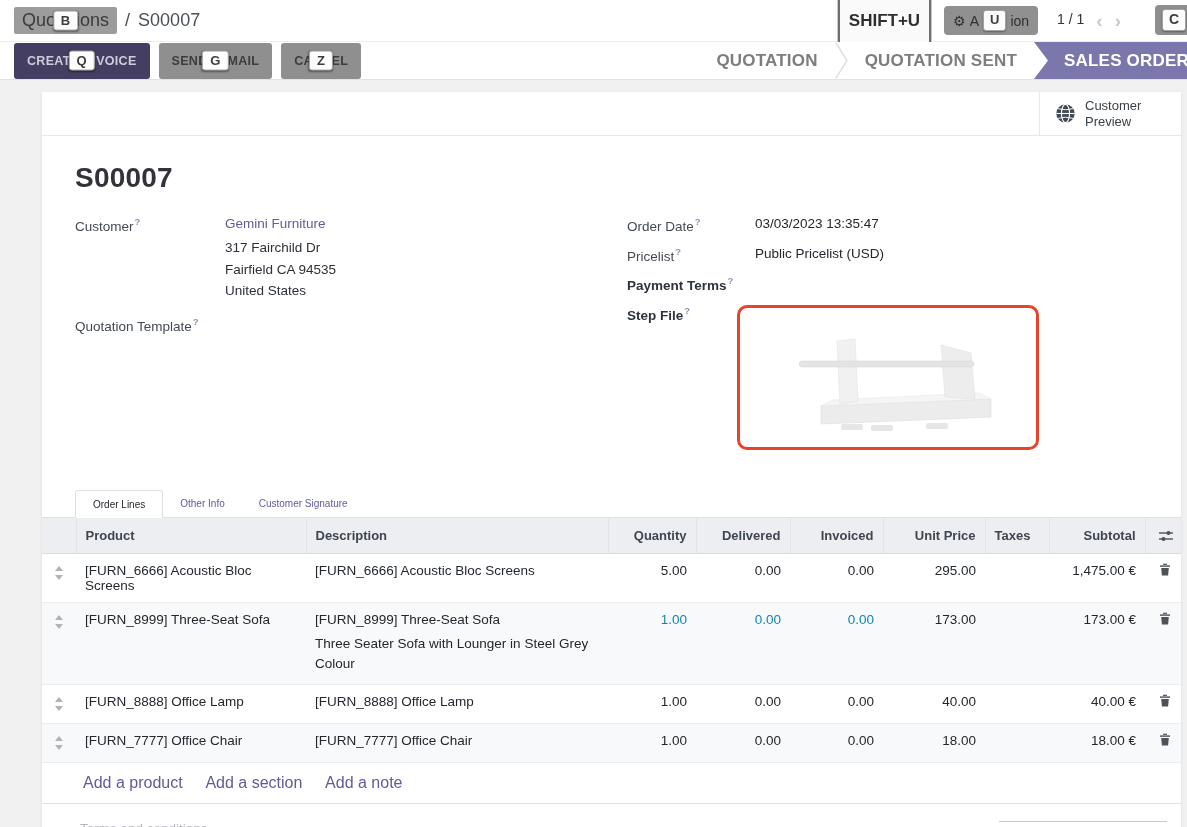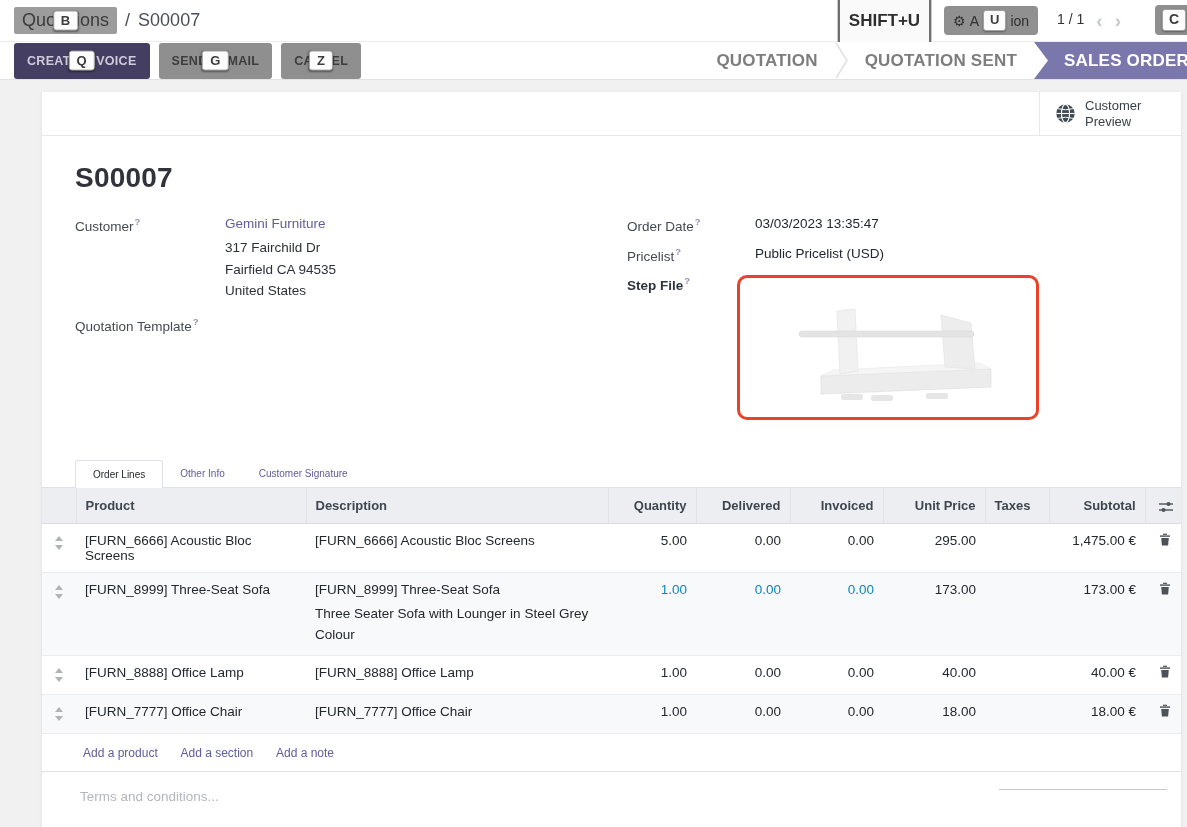--- a/index.html
+++ b/index.html
@@ -108,21 +108,21 @@
   thead th.num { text-align: right; }
   tbody td { font-size: 13.5px; color: #23282e; padding: 9px 9px; vertical-align: top; }
   tr.line { border-top: 1px solid #ecedef; }
   tr.line:nth-child(even) { background: #f8f9fa; }
   td.num { text-align: right; }
   .edited { color: #0d87b5; }
   .handle-cell { text-align: center; padding-top: 12px; }
   .trash-cell { text-align: right; padding-right: 10px; }
   .desc2 { margin-top: 7px; line-height: 1.55; }
   tr.footer-row td { padding: 11px 9px 11px 41px; border-top: 1px solid #ecedef; border-bottom: 1px solid #dde0e4; }
-  .add-link { color: #5f5c9c; font-weight: 500; margin-right: 19px; font-size: 12px; cursor: pointer; }
+  .add-link { color: #5f5c9c; font-weight: 500; margin-right: 19px; font-size: 16px; cursor: pointer; }
   
   .sheet-bottom { display: flex; justify-content: space-between; padding: 17px 14px 0 38px; }
   .terms { color: #b4b6bc; font-size: 13.5px; cursor: text; }
   .total-block {
     width: 168px; border-top: 1px solid #c9c9c9; padding-top: 10px;
     display: flex; justify-content: space-between; align-items: baseline;
   }
   .icon-svg { display: inline-block; vertical-align: middle; }
 </style>
 </head>
@@ -231,20 +231,24 @@
         </div>
 
         <div class="col-right">
           <div class="field-row">
             <span class="f-label"><span>Order Date</span><sup class="help">?</sup></span>
             <span class="f-value">03/03/2023 13:35:47</span>
           </div>
           <div class="field-row">
             <span class="f-label"><span>Pricelist</span><sup class="help">?</sup></span>
             <span class="f-value">Public Pricelist (USD)</span>
+          </div>
+          <div class="field-row">
+            <span class="f-label bold"><span>Payment Terms</span><sup class="help">?</sup></span>
+            <span class="f-value"></span>
           </div>
           <div class="field-row" style="">
             <span class="f-label bold"><span>Step File</span><sup class="help">?</sup></span>
             <span class="stepfile-box">
               <svg width="294" height="133" viewBox="0 0 294 133">
                 <polygon points="80,95 250,88 250,106 80,113" fill="#ececec" stroke="#dcdcdc" stroke-width="0.6"></polygon>
                 <polygon points="80,95 250,88 238,82 92,89" fill="#f5f5f5" stroke="#e3e3e3" stroke-width="0.5"></polygon>
                 <polygon points="96,30 114,28 117,90 99,93" fill="#f1f1f1" stroke="#e0e0e0" stroke-width="0.6"></polygon>
                 <polygon points="200,34 230,42 234,88 204,86" fill="#ededed" stroke="#e0e0e0" stroke-width="0.6"></polygon>
                 <rect x="58" y="50" width="175" height="6" rx="3" fill="#e4e4e4" stroke="#d6d6d6" stroke-width="0.5"></rect>

